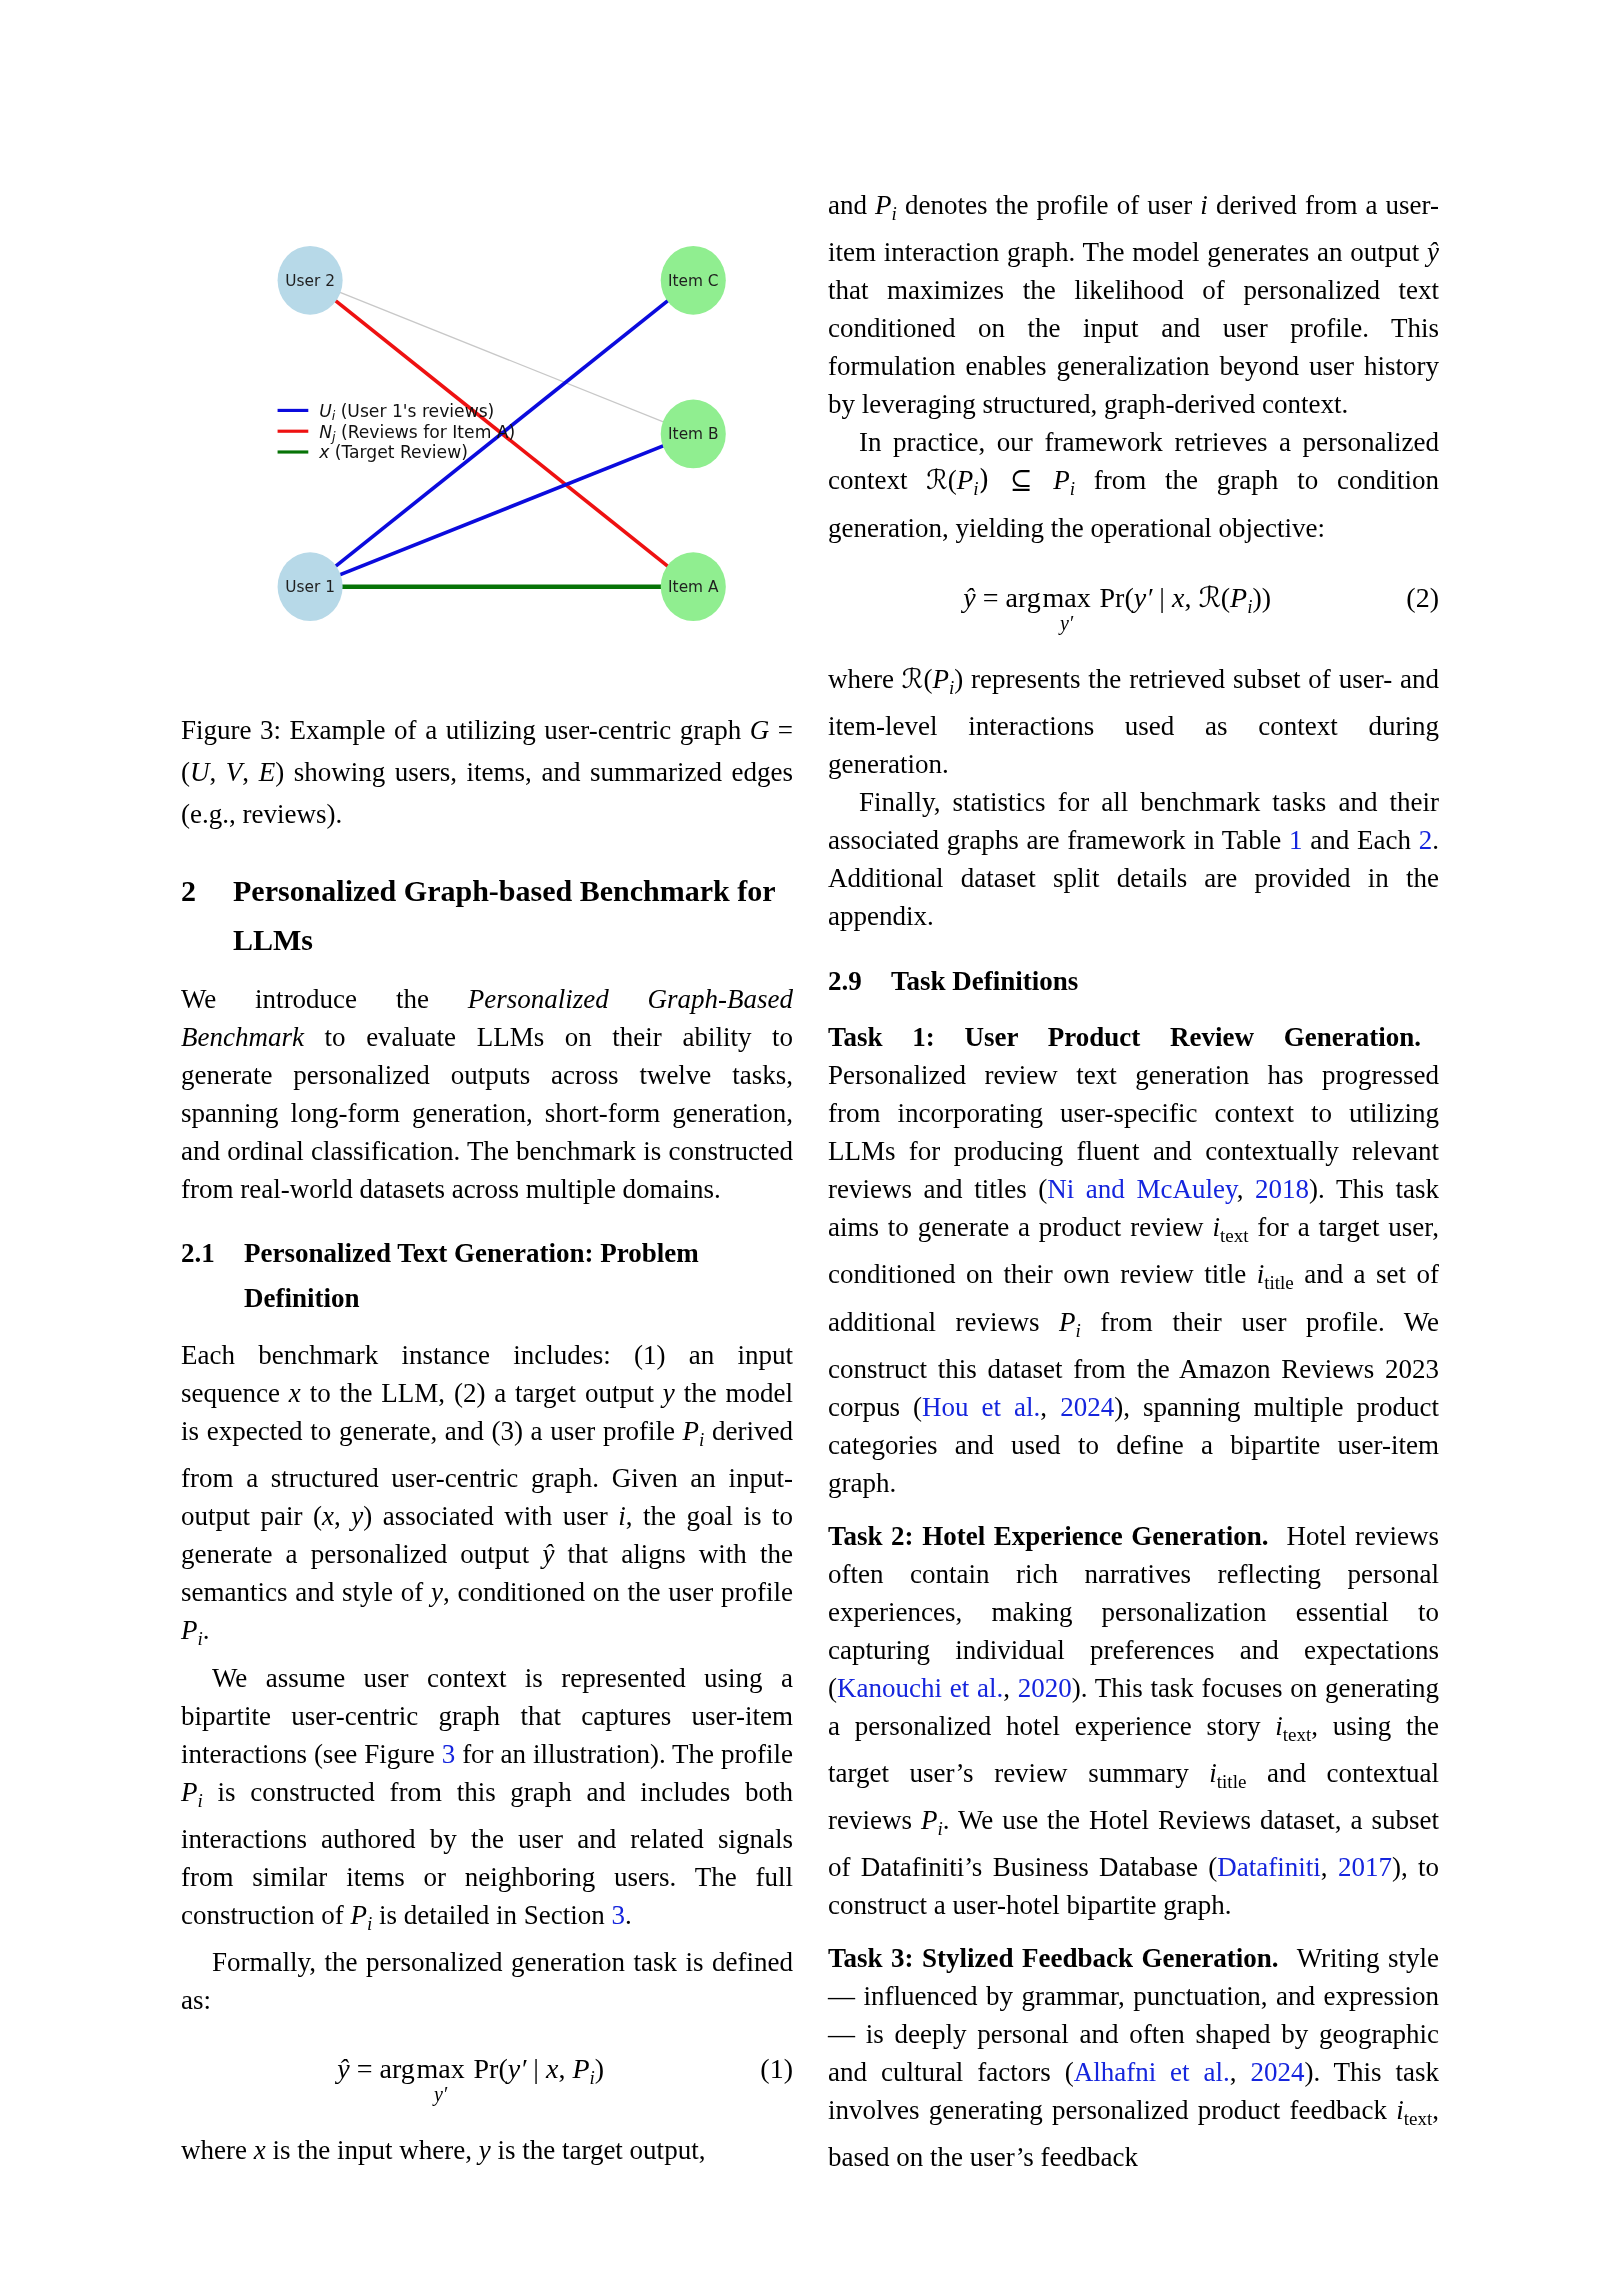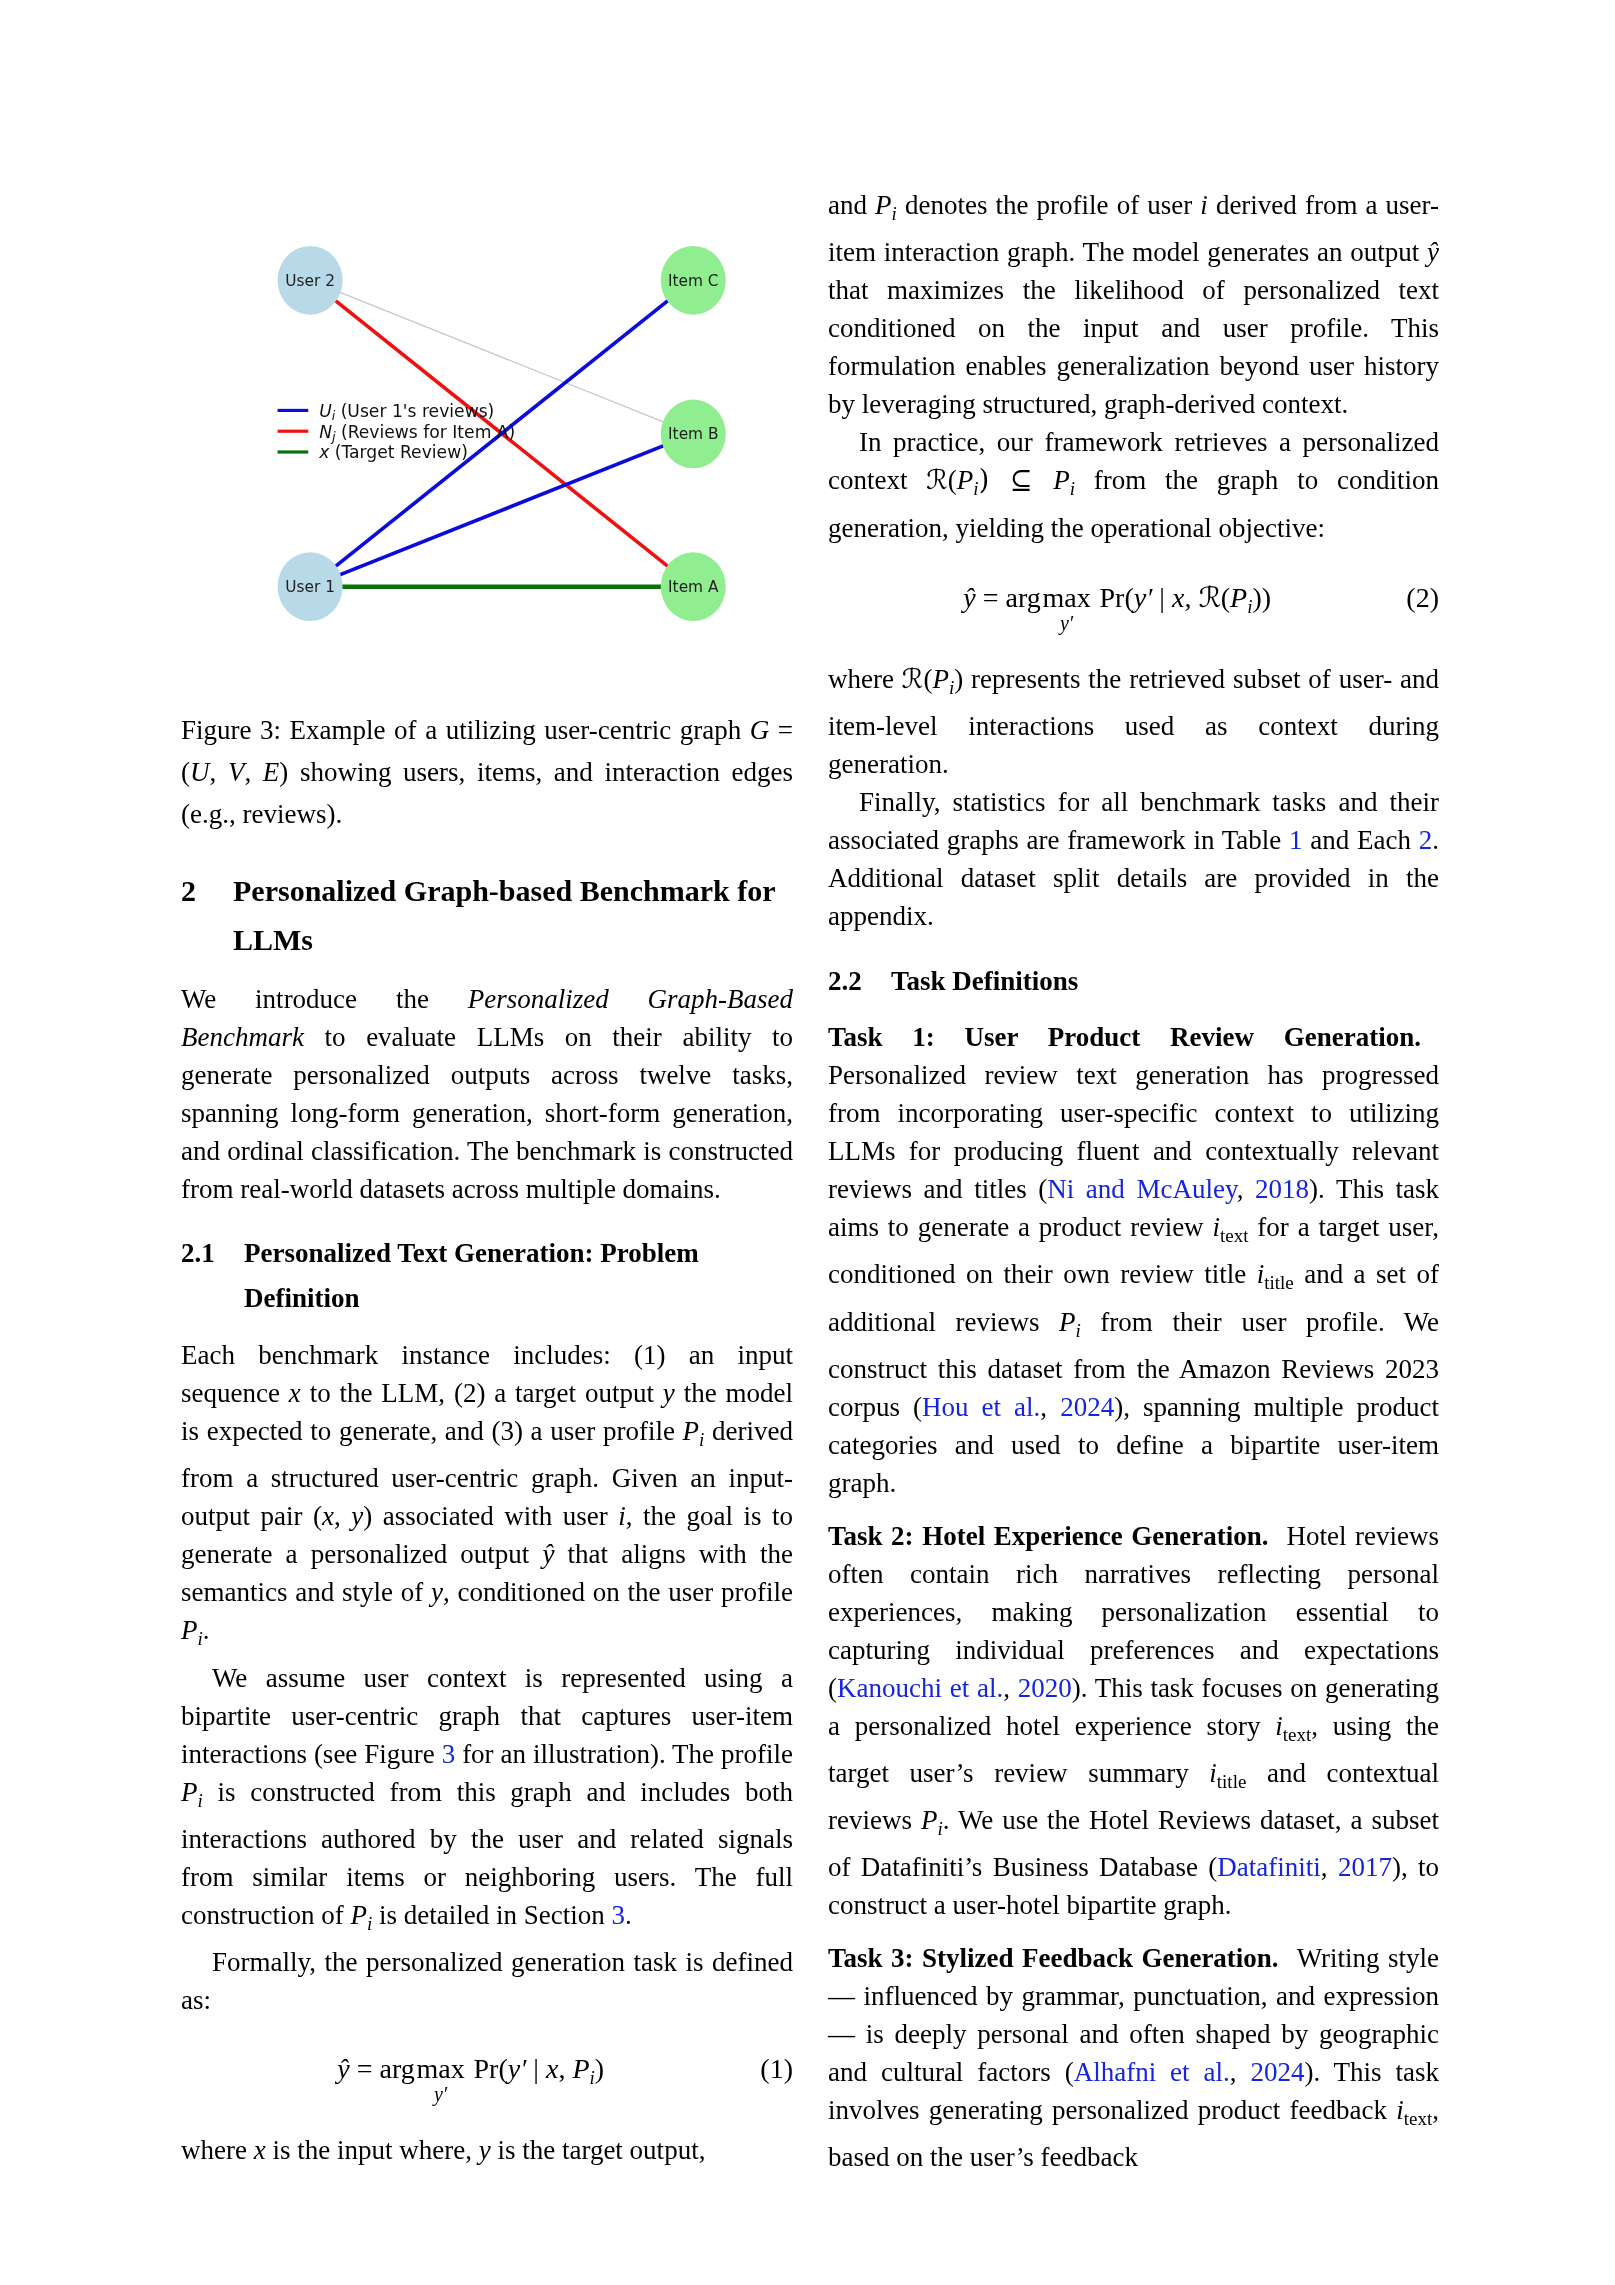--- a/index.html
+++ b/index.html
@@ -76,21 +76,21 @@
           <g>
             <line x1="156" y1="247" x2="190" y2="247" stroke="#ee1111" stroke-width="3.5"></line>
             <text x="202" y="254" font-size="19" fill="#111"><tspan font-style="italic">N</tspan><tspan font-style="italic" font-size="14" dy="4">j</tspan><tspan dy="-4"> (Reviews for Item A)</tspan></text>
           </g>
           <g>
             <line x1="156" y1="270" x2="190" y2="270" stroke="#067306" stroke-width="3.5"></line>
             <text x="202" y="277" font-size="19" fill="#111"><tspan font-style="italic">x</tspan><tspan> (Target Review)</tspan></text>
           </g>
         </svg></div>
 
-    <p class="caption"><span class="seg-r">Figure 3:  Example of a utilizing user-centric graph </span><span class="seg-m">G</span><span class="seg-r"> = (</span><span class="seg-m">U</span><span class="seg-r">, </span><span class="seg-m">V</span><span class="seg-r">, </span><span class="seg-m">E</span><span class="seg-r">) showing users, items, and interaction edges (e.g., reviews).</span></p>
+    <p class="caption"><span class="seg-r">Figure 3:  Example of a utilizing user-centric graph </span><span class="seg-m">G</span><span class="seg-r"> = (</span><span class="seg-m">U</span><span class="seg-r">, </span><span class="seg-m">V</span><span class="seg-r">, </span><span class="seg-m">E</span><span class="seg-r">) showing users, items, and summarized edges (e.g., reviews).</span></p>
 
     <div class="sec2">
       <span class="num">2</span>
       <span class="ttl">Personalized Graph-based Benchmark for LLMs</span>
     </div>
 
     <p class="para"><span class="seg-r">We introduce the </span><span class="seg-i">Personalized Graph-Based Benchmark</span><span class="seg-r"> to evaluate LLMs on their ability to generate personalized outputs across twelve tasks, spanning long-form generation, short-form generation, and ordinal classification. The benchmark is constructed from real-world datasets across multiple domains.</span></p>
 
     <div class="subsec">
       <span class="num">2.1</span>
@@ -120,21 +120,21 @@
       <span class="eq-body">
         <span><span class="seg-m">ŷ</span><span class="seg-r"> = arg</span></span><span class="argmax"><span class="seg-r">max</span><span class="argmax-sub">y′</span></span><span><span class="seg-r"> Pr(</span><span class="seg-m">y′</span><span class="seg-r"> | </span><span class="seg-m">x</span><span class="seg-r">, </span><span class="seg-scr">ℛ</span><span class="seg-r">(</span><span class="seg-m">P</span><span class="seg-subi">i</span><span class="seg-r">))</span></span>
       </span>
       <span class="eq-num">(2)</span>
     </div>
 
     <p class="para"><span class="seg-r">where </span><span class="seg-scr">ℛ</span><span class="seg-r">(</span><span class="seg-m">P</span><span class="seg-subi">i</span><span class="seg-r">)</span><span class="seg-r"> represents the retrieved subset of user- and item-level interactions used as context during generation.</span></p>
     <p class="para indent"><span class="seg-r">Finally, statistics for all benchmark tasks and their associated graphs are framework in Table </span><span class="seg-l">1</span><span class="seg-r"> and Each </span><span class="seg-l">2</span><span class="seg-r">.  Additional dataset split details are provided in the appendix.</span></p>
 
     <div class="subsec">
-      <span class="num">2.2</span>
+      <span class="num">2.9</span>
       <span class="ttl">Task Definitions</span>
     </div>
 
     <p class="para taskpara"><span class="seg-b">Task 1: User Product Review Generation.</span><span class="seg-gap"></span><span class="seg-r">Personalized review text generation has progressed from incorporating user-specific context to utilizing LLMs for producing fluent and contextually relevant reviews and titles (</span><span class="seg-l">Ni and McAuley</span><span class="seg-r">, </span><span class="seg-l">2018</span><span class="seg-r">). This task aims to generate a product review </span><span class="seg-m">i</span><span class="seg-sub">text</span><span class="seg-r"> for a target user, conditioned on their own review title </span><span class="seg-m">i</span><span class="seg-sub">title</span><span class="seg-r"> and a set of additional reviews </span><span class="seg-m">P</span><span class="seg-subi">i</span><span class="seg-r"> from their user profile.  We construct this dataset from the Amazon Reviews 2023 corpus (</span><span class="seg-l">Hou et al.</span><span class="seg-r">, </span><span class="seg-l">2024</span><span class="seg-r">), spanning multiple product categories and used to define a bipartite user-item graph.</span></p>
     <p class="para taskpara"><span class="seg-b">Task 2:  Hotel Experience Generation.</span><span class="seg-gap"></span><span class="seg-r">Hotel reviews often contain rich narratives reflecting personal experiences, making personalization essential to capturing individual preferences and expectations (</span><span class="seg-l">Kanouchi et al.</span><span class="seg-r">, </span><span class="seg-l">2020</span><span class="seg-r">). This task focuses on generating a personalized hotel experience story </span><span class="seg-m">i</span><span class="seg-sub">text</span><span class="seg-r">, using the target user’s review summary </span><span class="seg-m">i</span><span class="seg-sub">title</span><span class="seg-r"> and contextual reviews </span><span class="seg-m">P</span><span class="seg-subi">i</span><span class="seg-r">.  We use the Hotel Reviews dataset, a subset of Datafiniti’s Business Database (</span><span class="seg-l">Datafiniti</span><span class="seg-r">, </span><span class="seg-l">2017</span><span class="seg-r">), to construct a user-hotel bipartite graph.</span></p>
     <p class="para taskpara"><span class="seg-b">Task 3: Stylized Feedback Generation.</span><span class="seg-gap"></span><span class="seg-r">Writing style — influenced by grammar, punctuation, and expression — is deeply personal and often shaped by geographic and cultural factors (</span><span class="seg-l">Alhafni et al.</span><span class="seg-r">, </span><span class="seg-l">2024</span><span class="seg-r">). This task involves generating personalized product feedback </span><span class="seg-m">i</span><span class="seg-sub">text</span><span class="seg-r">, based on the user’s feedback</span></p>
   </div>
 
 </div>
 

